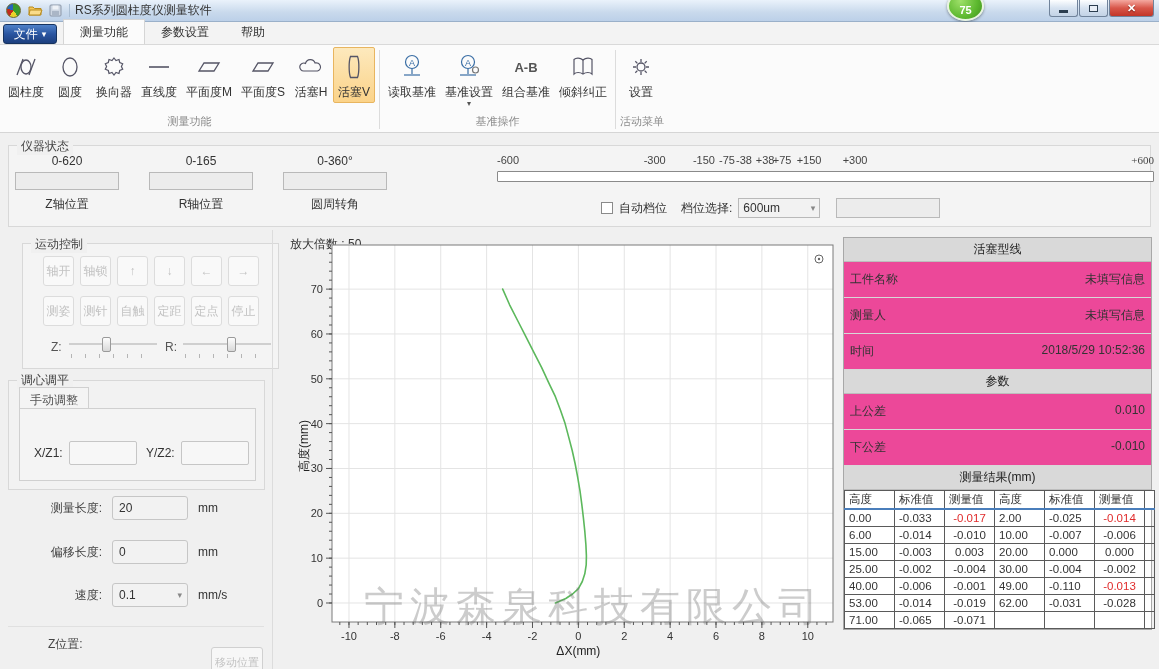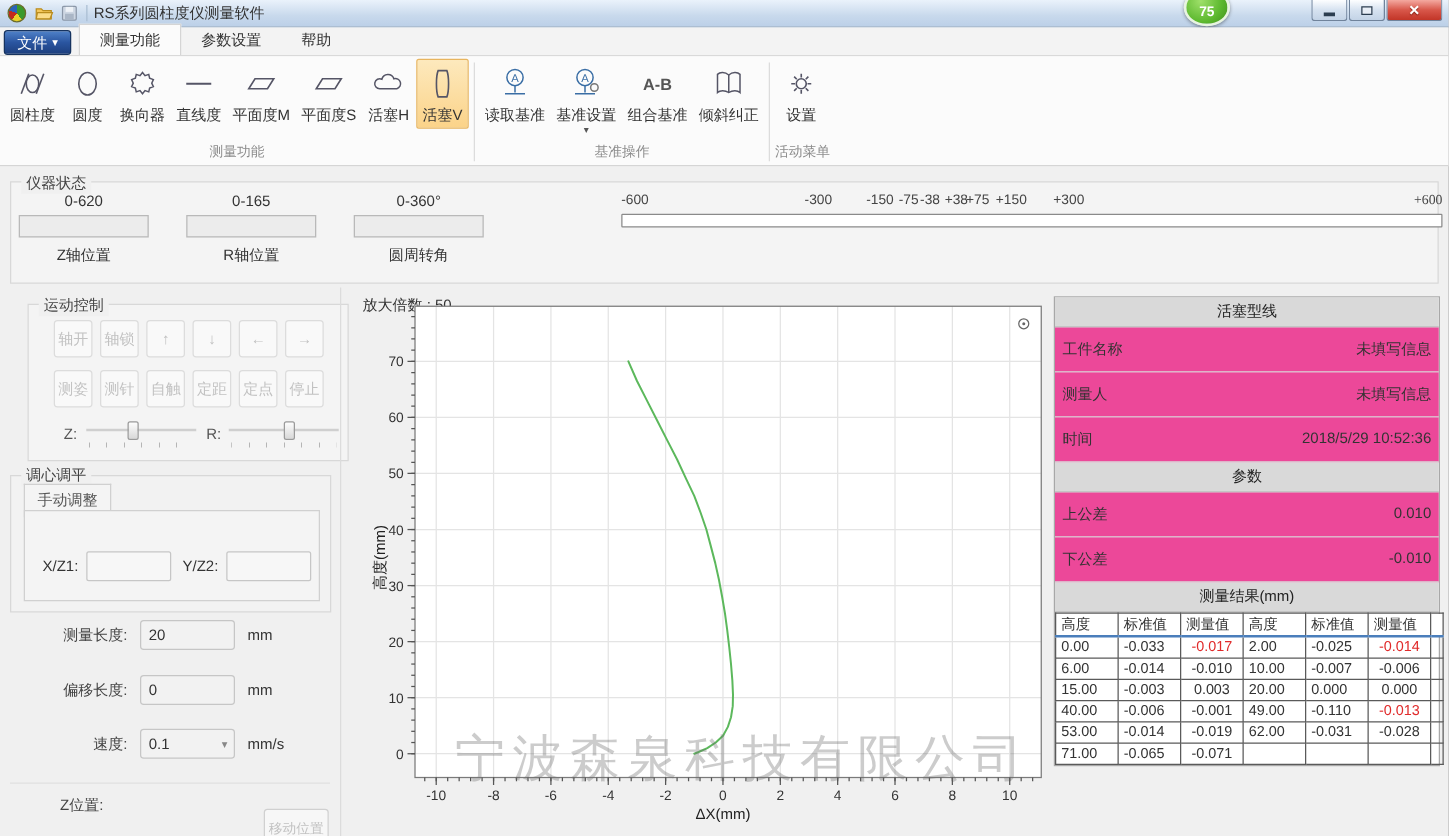--- a/index.html
+++ b/index.html
@@ -336,20 +336,29 @@
           <span style="left: 37.6%;">-38</span>
           <span style="left: 40.8%;">+38</span>
           <span style="left: 43.4%;">+75</span>
           <span style="left: 47.5%;">+150</span>
           <span style="left: 54.5%;">+300</span>
           <span class="last" style="left: 100%; font-family: Liberation Serif, serif;">+600</span>
         </div>
       <div class="meter-bar"></div>
     </div>
 
+    <div class="gear-row">
+      <span class="checkbox"></span>
+      <span>自动档位</span>
+      <span style="margin-left:8px;">档位选择:</span>
+      <div class="mini-select">
+          <span>600um</span>
+        </div>
+      <input class="gear-input" value="" style="">
+    </div>
   </div>
 
   <div class="gbox" style="left:22px; top:243px; width:257px; height:126px;">
     <span class="gbox-legend">运动控制</span>
     <div class="mbtn-row" style="top:12px;">
       <div class="mbtn">轴开</div>
       <div class="mbtn">轴锁</div>
       <div class="mbtn">↑</div>
       <div class="mbtn">↓</div>
       <div class="mbtn">←</div>
@@ -648,20 +657,29 @@
           <tr>
             <td>15.00</td>
             <td>-0.003</td>
             <td class="num-r">0.003</td>
             <td>20.00</td>
             <td>0.000</td>
             <td class="num-r">0.000</td>
             <td></td>
           </tr>
           <tr>
+            <td>25.00</td>
+            <td>-0.002</td>
+            <td class="num-r">-0.004</td>
+            <td>30.00</td>
+            <td>-0.004</td>
+            <td class="num-r">-0.002</td>
+            <td></td>
+          </tr>
+          <tr>
             <td>40.00</td>
             <td>-0.006</td>
             <td class="num-r">-0.001</td>
             <td>49.00</td>
             <td>-0.110</td>
             <td class="num-r red">-0.013</td>
             <td></td>
           </tr>
           <tr>
             <td>53.00</td>

